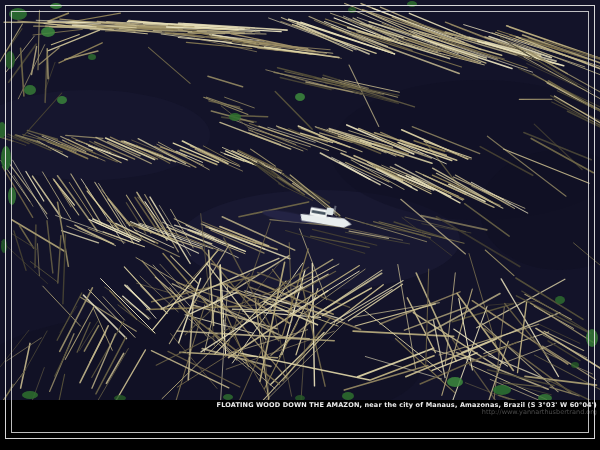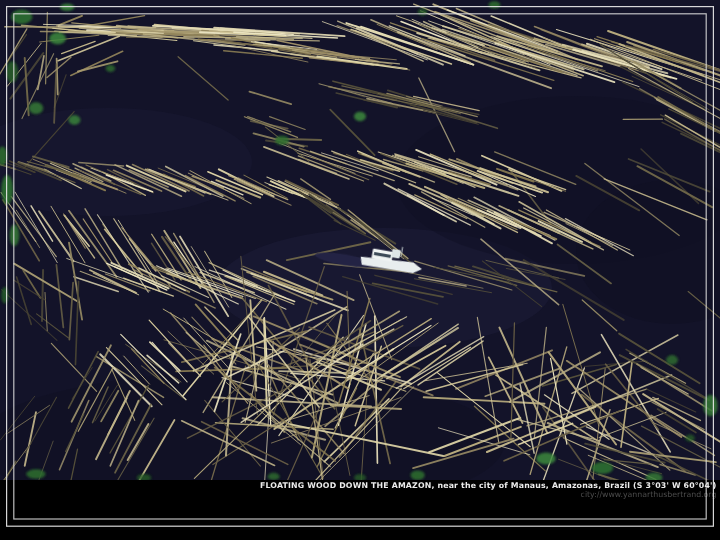--- a/index.html
+++ b/index.html
@@ -761,19 +761,19 @@
         <polygon points="0,8 44,5 52,9.5 45,14 2,14.5" fill="#e8edee"></polygon>
         <rect x="9" y="-0.5" width="17" height="8" rx="1" fill="#f0f4f3"></rect>
         <rect x="10.5" y="2.2" width="14" height="2.6" fill="#3c4a57"></rect>
         <rect x="25" y="-3" width="7" height="7" rx="1" fill="#dde5e6"></rect>
         <line x1="33" y1="-6" x2="33" y2="2" stroke="#cfd8d9" stroke-width="0.8"></line>
       </g>
     </svg>
 
   <div class="band" style="background: rgb(0, 0, 0);">
     <div class="cap1" style="color: rgb(236, 236, 236);">FLOATING WOOD DOWN THE AMAZON, near the city of Manaus, Amazonas, Brazil (S 3°03' W 60°04')</div>
-    <div class="cap2" style="color: rgb(76, 76, 76);">city://www.yannarthusbertrand.org</div>
+    <div class="cap2" style="color: rgb(76, 76, 76);">http://www.yannarthusbertrand.org</div>
   </div>
 
   <div class="frame outer"></div>
   <div class="frame inner"></div>
 
 </div>
 
 </body></html>

